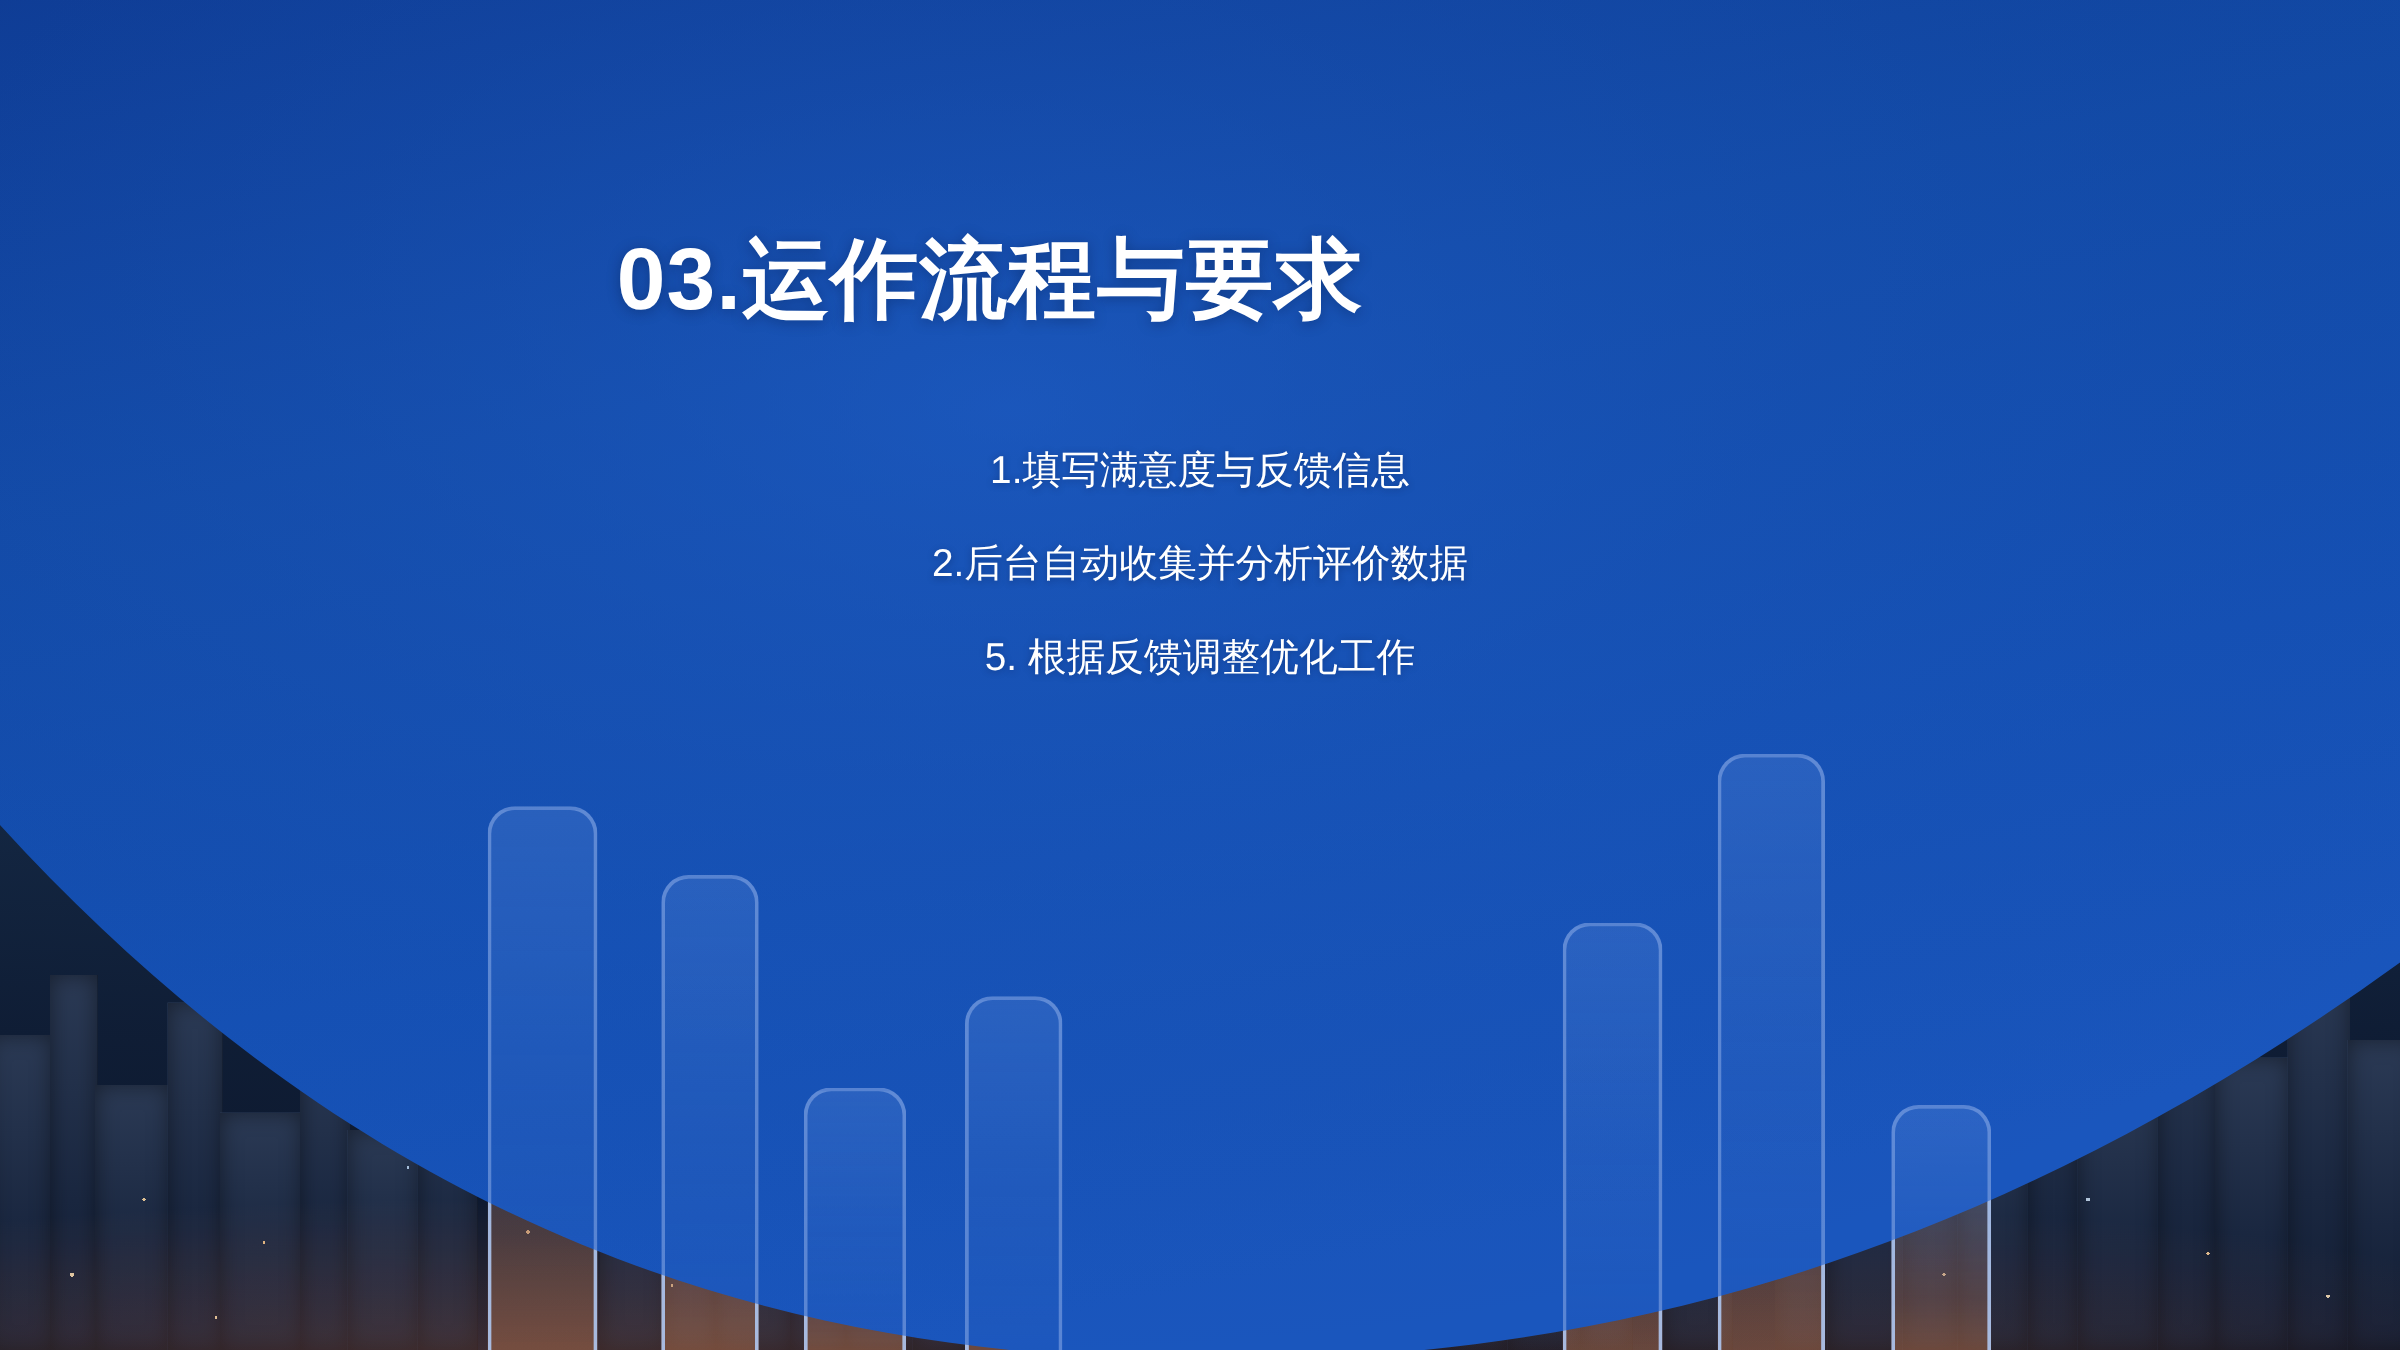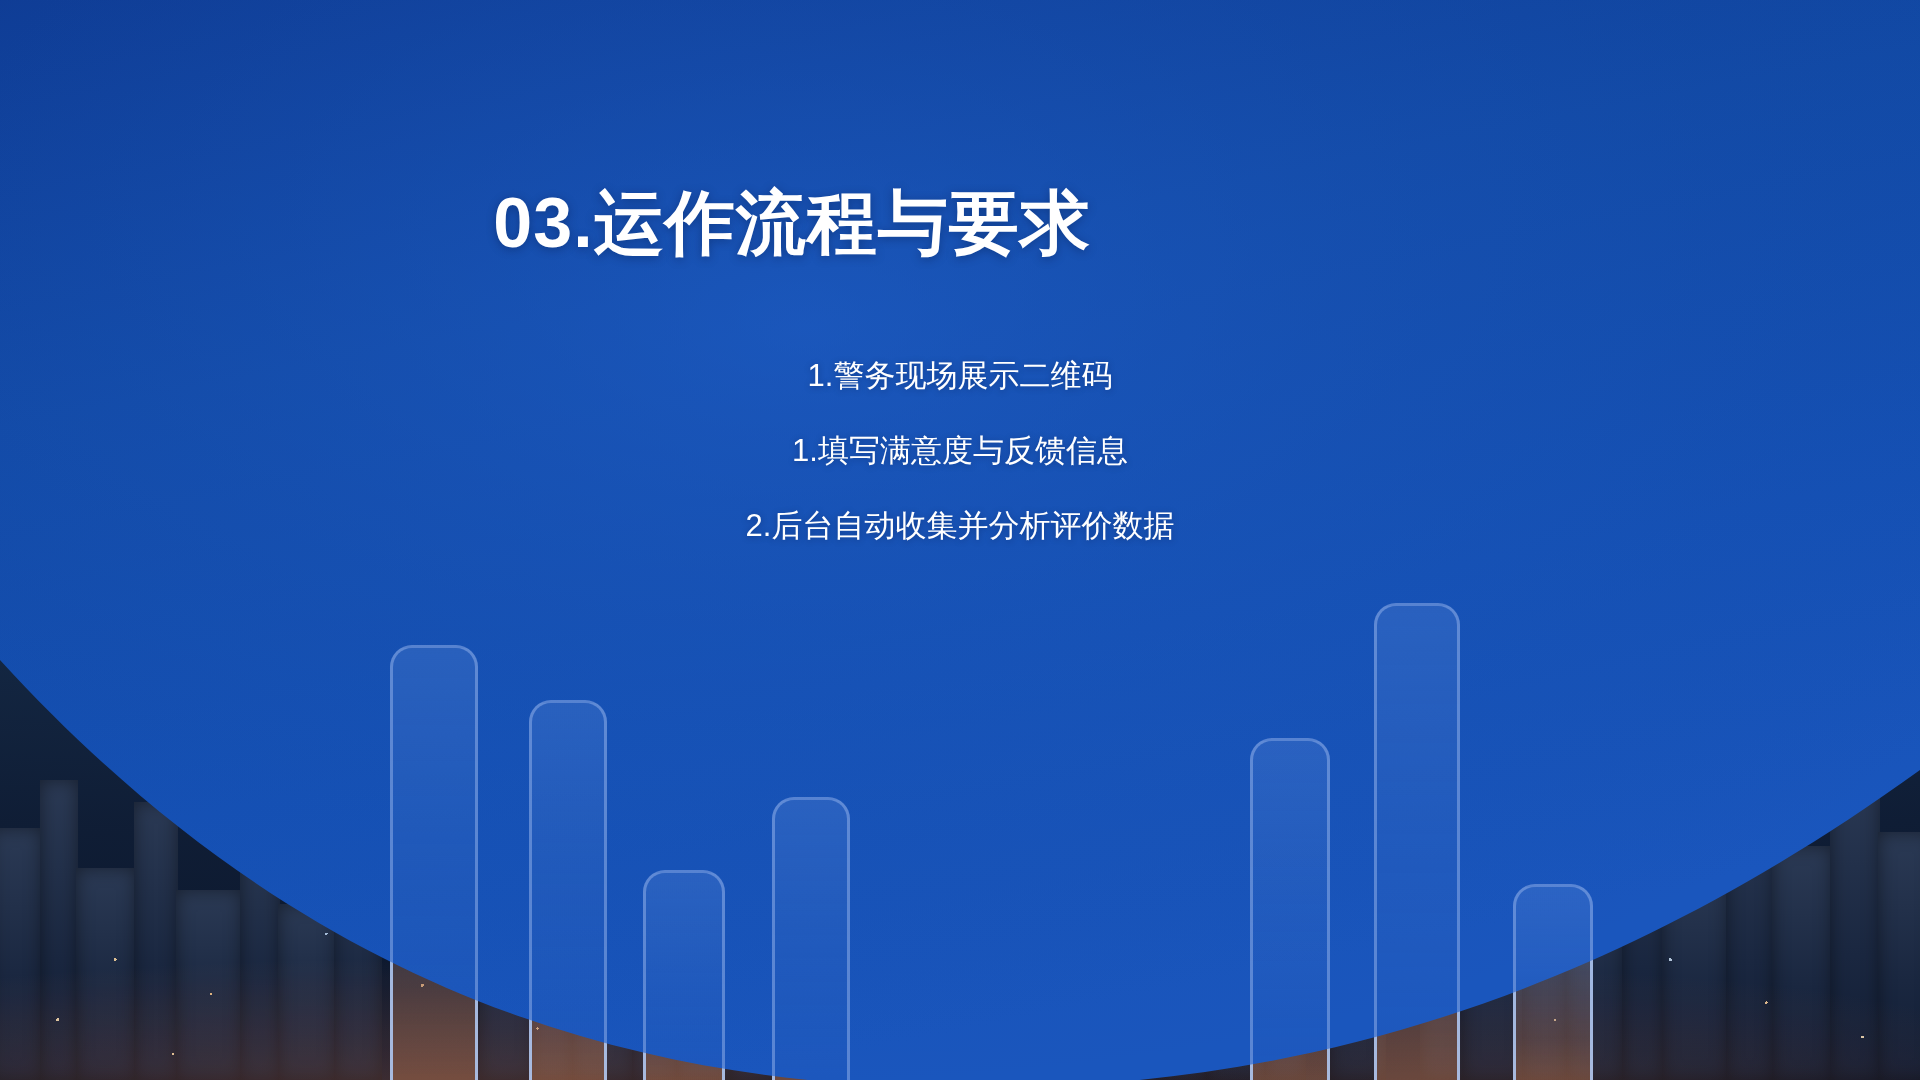--- a/index.html
+++ b/index.html
@@ -183,19 +183,19 @@
     <div class="pillar" style="left:1250px; width:80px;  height:342px;"></div>
     <div class="pillar" style="left:1374px; width:86px;  height:477px;"></div>
     <div class="pillar" style="left:1513px; width:80px;  height:196px;"></div>
   </div>
 
   <div class="content">
 
     <div class="title">03.运作流程与要求</div>
 
     <div class="list">
-      <div class="list-item">1.警务现场展示二维码</div>
       <div class="list-item">1.填写满意度与反馈信息</div>
       <div class="list-item">2.后台自动收集并分析评价数据</div>
+      <div class="list-item">5. 根据反馈调整优化工作</div>
     </div>
 
   </div>
 </div>
 
 </body></html>

